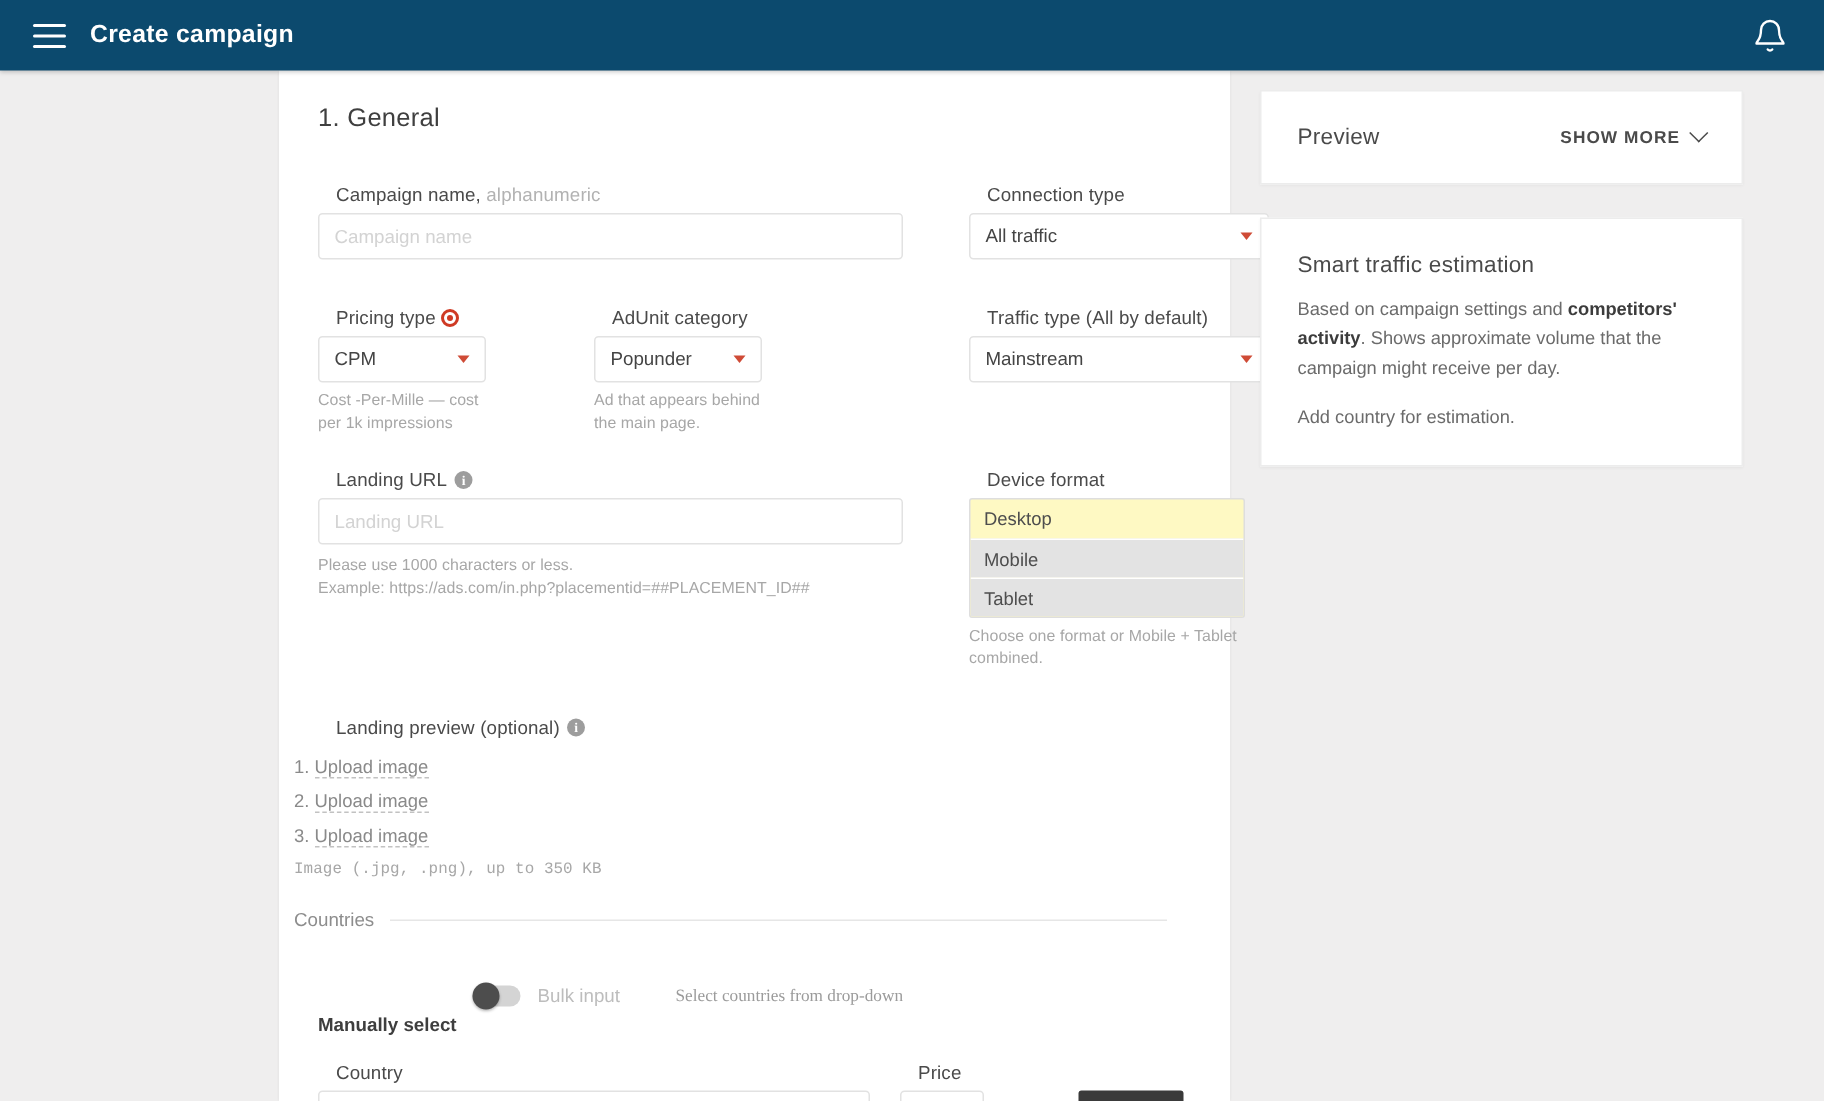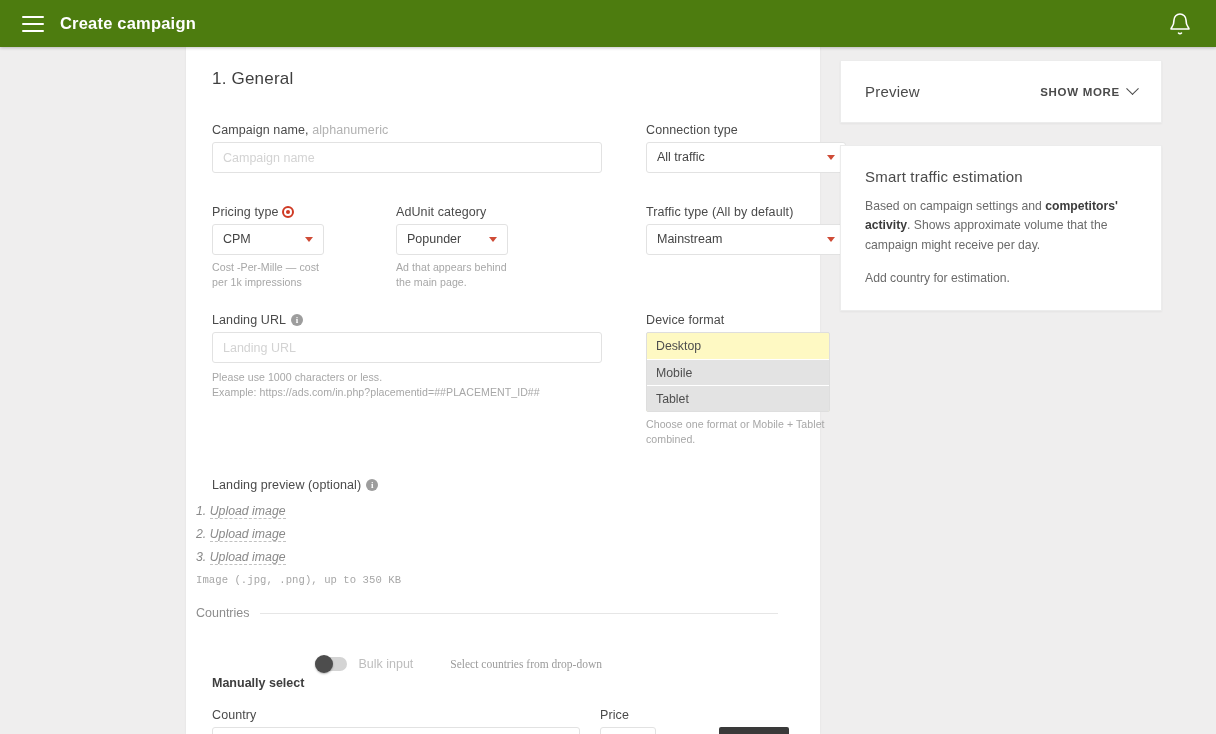--- a/index.html
+++ b/index.html
@@ -9,21 +9,21 @@
     overflow: hidden;
     background: #efefef;
     font-family: "Liberation Sans", sans-serif;
     -webkit-font-smoothing: antialiased;
   }
 
   
   .topbar {
     position: absolute; top: 0; left: 0;
     width: 1216px; height: 47px;
-    background: #4d7c0f;
+    background: #0c4a6e;
     display: flex; align-items: center;
     box-shadow: 0 1px 3px rgba(0,0,0,.22);
     z-index: 20;
   }
   .hamburger {
     width: 22px; height: 16px;
     margin-left: 22px; margin-right: 16px;
     display: flex; flex-direction: column; justify-content: space-between;
     cursor: pointer;
   }
@@ -59,20 +59,21 @@
 
   
   .row { display: flex; gap: 0; }
   .col-left  { width: 390px; flex: none; }
   .col-right { width: 200px; flex: none; margin-left: 0; }
 
   .field { margin-bottom: 4px; }
   .label {
     font-size: 12.5px; color: #4a4a4a; margin-bottom: 5px; display: block;
     letter-spacing: .1px;
+    margin-left: 12px;
   }
   .label .muted { color: #b2b2b2; }
 
   .input, .select {
     width: 100%; height: 31px;
     border: 1px solid #e2e2e2; border-radius: 3px;
     background: #fff; font-size: 12.5px; color: #444;
     padding: 0 10px; line-height: 29px;
     outline: none;
   }
@@ -123,21 +124,21 @@
     background: #fef9c3; overflow: hidden;
   }
   .listbox .opt {
     height: 26px; line-height: 26px; padding: 0 9px;
     font-size: 12.3px; color: #4e4e4e; cursor: pointer;
   }
   .listbox .opt.sel { background: #e3e3e3; }
   .listbox .opt + .opt { border-top: 1px solid #fff; }
 
   
-  .upload-row { font-size: 12.3px; color: #8a8a8a; margin: 0 0 9px 0; font-style: italic; }
+  .upload-row { font-size: 12.3px; color: #8a8a8a; margin: 0 0 9px 0; }
   .upload-row a {
     color: #8a8a8a; text-decoration: none;
     border-bottom: 1px dashed #c2c2c2; cursor: pointer;
   }
 
   
   .legend {
     display: flex; align-items: center; gap: 10px;
     margin: 18px 0 18px 0; width: 100%;
   }

